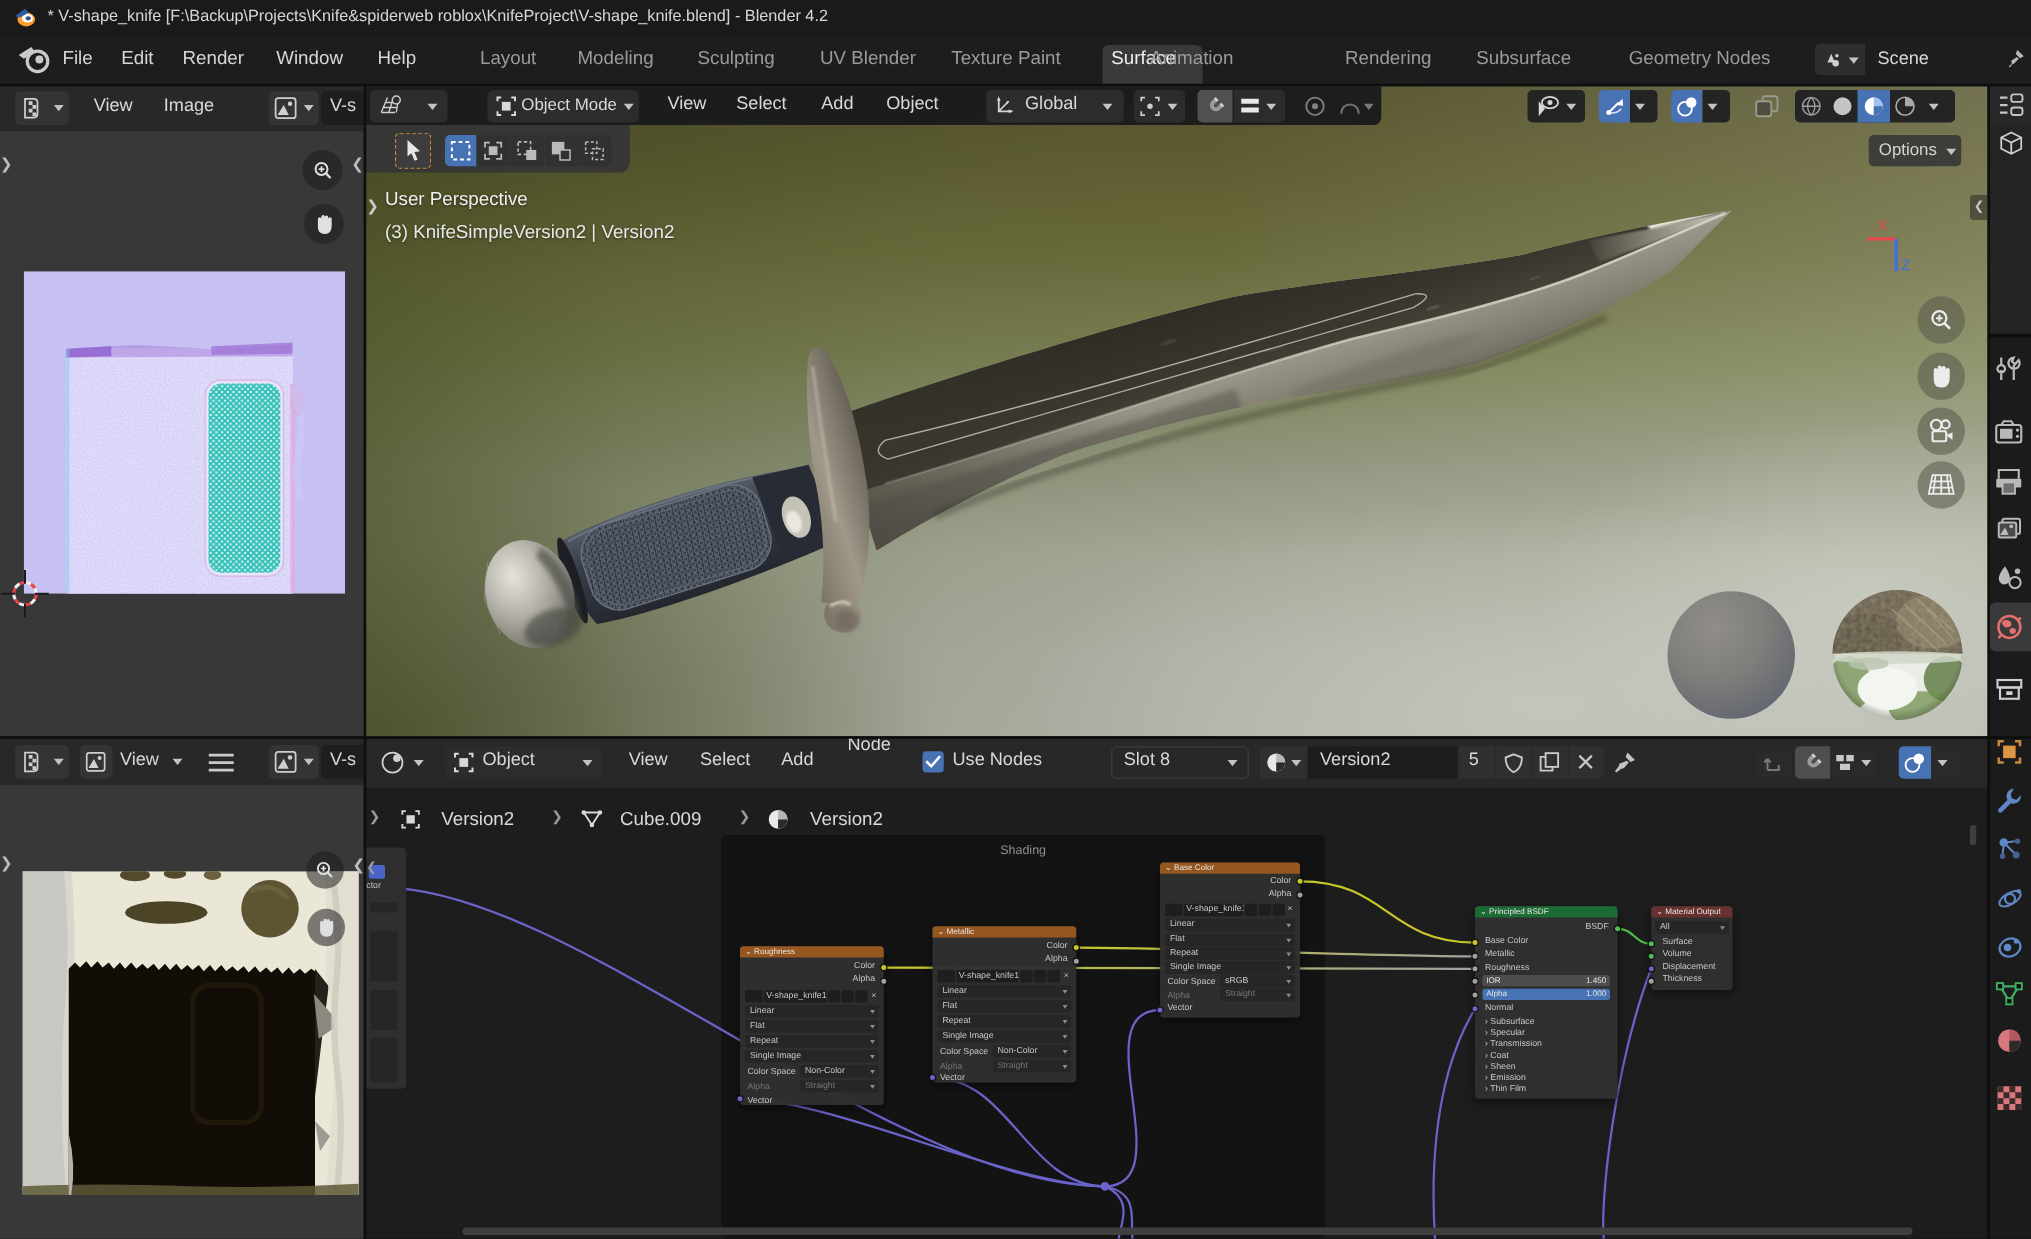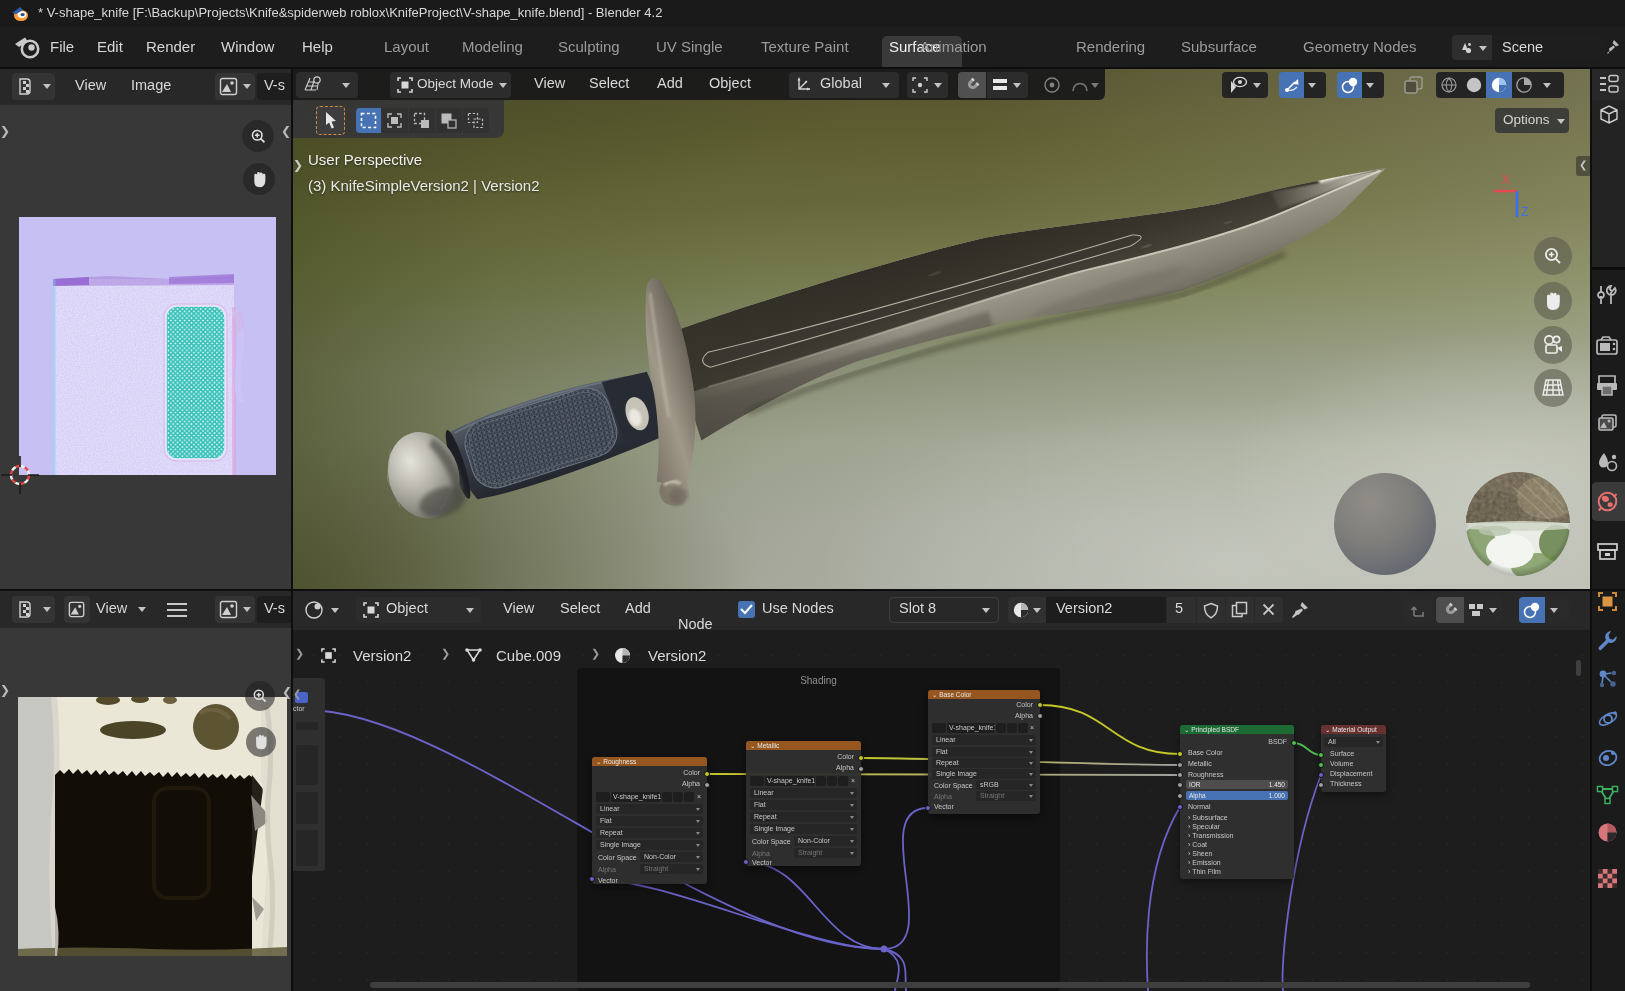--- a/index.html
+++ b/index.html
@@ -48,21 +48,21 @@
     <path d="M2,10 L12,3.5 L15,7.5 L6,13 Z" fill="#c9c9c9"></path>
   </svg>
   <div class="abs menutx" style="left:50px;top:11px">File</div>
   <div class="abs menutx" style="left:97px;top:11px">Edit</div>
   <div class="abs menutx" style="left:146px;top:11px">Render</div>
   <div class="abs menutx" style="left:221px;top:11px">Window</div>
   <div class="abs menutx" style="left:302px;top:11px">Help</div>
   <div class="abs tabtx" style="left:384px;top:11px">Layout</div>
   <div class="abs tabtx" style="left:462px;top:11px">Modeling</div>
   <div class="abs tabtx" style="left:558px;top:11px">Sculpting</div>
-  <div class="abs tabtx" style="left:656px;top:11px">UV Single</div>
+  <div class="abs tabtx" style="left:656px;top:11px">UV Blender</div>
   <div class="abs tabtx" style="left:761px;top:11px">Texture Paint</div>
   <div class="abs" style="left:882px;top:9px;width:80px;height:32px;background:#3a3a3a;border-radius:5px 5px 0 0"></div>
   <div class="abs" style="left:889px;top:11px;color:#f0f0f0;font-size:15px">Surface</div>
   <div class="abs tabtx" style="left:920px;top:11px">Animation</div>
   <div class="abs tabtx" style="left:1076px;top:11px">Rendering</div>
   <div class="abs tabtx" style="left:1181px;top:11px">Subsurface</div>
   <div class="abs tabtx" style="left:1303px;top:11px">Geometry Nodes</div>
 
   <div class="abs" style="left:1452px;top:8px;width:40px;height:25px;background:#2e2e2e;border-radius:4px 0 0 4px"></div>
   <svg class="abs" style="left:1457px;top:13px" width="16" height="16" viewBox="0 0 16 16">
@@ -604,21 +604,21 @@
   <div class="abs btn" style="left:356px;top:597px;width:125px;height:26px;background:#2c2c2c"></div>
   <svg class="abs" style="left:362px;top:601px" width="18" height="18" viewBox="0 0 18 18">
     <path d="M2,5 L2,2 L5,2 M13,2 L16,2 L16,5 M16,13 L16,16 L13,16 M5,16 L2,16 L2,13" stroke="#d8d8d8" stroke-width="1.6" fill="none"></path>
     <rect x="5.5" y="5.5" width="7" height="7" fill="#d8d8d8"></rect>
   </svg>
   <div class="abs wtx" style="left:386px;top:600px">Object</div>
   <span class="ddv abs" style="left:466px;top:608px"></span>
   <div class="abs wtx" style="left:503px;top:600px">View</div>
   <div class="abs wtx" style="left:560px;top:600px">Select</div>
   <div class="abs wtx" style="left:625px;top:600px">Add</div>
-  <div class="abs wtx" style="left:678px;top:616px">Node</div>
+  <div class="abs wtx" style="left:678px;top:588px">Node</div>
   <div class="abs" style="left:738px;top:601px;width:17px;height:17px;background:#4772b3;border-radius:3px"></div>
   <svg class="abs" style="left:740px;top:604px" width="13" height="11" viewBox="0 0 13 11">
         <path d="M1,5 L5,9 L12,1" stroke="#fff" stroke-width="2" fill="none"></path>
       </svg>
   <div class="abs wtx" style="left:762px;top:600px">Use Nodes</div>
   <div class="abs" style="left:889px;top:597px;width:110px;height:26px;background:#282828;border-radius:4px;border:1px solid #3d3d3d;box-sizing:border-box"></div>
   <div class="abs wtx" style="left:899px;top:600px">Slot 8</div>
   <span class="ddv abs" style="left:982px;top:608px"></span>
   <div class="abs" style="left:1008px;top:597px;width:38px;height:26px;background:#303030;border-radius:4px 0 0 4px"></div>
   <svg class="abs" style="left:1012px;top:601px" width="18" height="18" viewBox="0 0 18 18">

